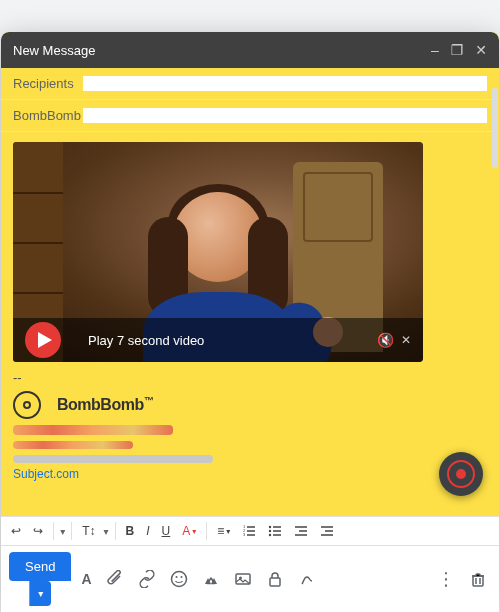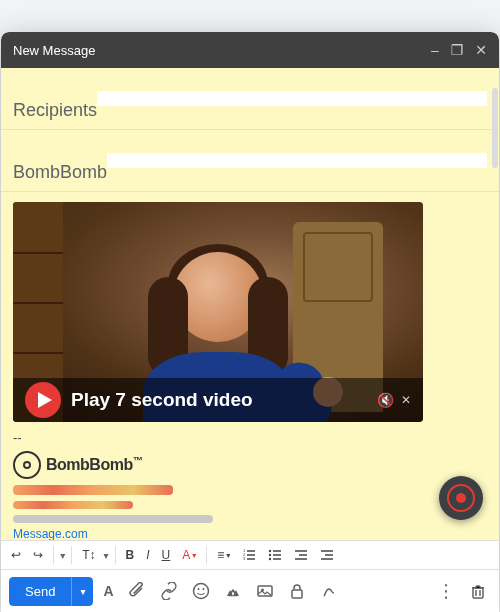--- a/index.html
+++ b/index.html
@@ -9,21 +9,21 @@
       width: 500px;
       height: 612px;
       overflow: hidden;
       display: flex;
       align-items: flex-end;
       justify-content: flex-end;
     }
     .compose-window {
       width: 498px;
       height: 580px;
-      background: #fef9c3;
+      background: #fde047;
       border-radius: 8px 8px 0 0;
       box-shadow: 0 8px 32px rgba(0,0,0,0.28);
       display: flex;
       flex-direction: column;
       overflow: hidden;
       position: absolute;
       bottom: 0;
       right: 1px;
     }
     .titlebar {
@@ -54,23 +54,22 @@
     }
     .field-row {
       border-bottom: 1px solid #e0e0e0;
       padding: 8px 12px;
       display: flex;
       align-items: center;
       flex-shrink: 0;
     }
     .field-label {
       color: #5f6368;
-      font-size: 18px;
+      font-size: 13px;
       min-width: 70px;
-      margin-top: 24px;
     }
     .field-input {
       border: none;
       outline: none;
       font-size: 13px;
       flex: 1;
       color: #202124;
     }
     .body-area {
       flex: 1;
@@ -232,40 +231,41 @@
     .play-triangle {
       width: 0;
       height: 0;
       border-top: 8px solid transparent;
       border-bottom: 8px solid transparent;
       border-left: 14px solid #fff;
       margin-left: 3px;
     }
     .video-label {
       color: #fff;
-      font-size: 19px;
-      font-weight: 700;
+      font-size: 13px;
+      font-weight: 400;
       flex: 1;
+      margin-left: 17px;
     }
     .video-controls-right {
       display: flex;
       align-items: center;
       gap: 6px;
       color: #fff;
       font-size: 16px;
     }
     .separator-line {
       font-size: 13px;
       color: #444;
       margin: 8px 0 4px 0;
     }
     .bombbomb-logo {
       display: flex;
       align-items: center;
-      gap: 5px;
+      gap: 16px;
       margin: 6px 0;
     }
     .bb-circle {
       width: 28px;
       height: 28px;
       border-radius: 50%;
       border: 2px solid #333;
       display: flex;
       align-items: center;
       justify-content: center;
@@ -378,22 +378,24 @@
       border-top: 1px solid #e0e0e0;
       padding: 6px 8px;
       display: flex;
       align-items: center;
       gap: 6px;
       flex-shrink: 0;
       background: #fff;
     }
     .send-btn-group {
       display: flex;
+      align-items: center;
       border-radius: 4px;
       overflow: hidden;
+      flex-direction: column;
     }
     .send-btn {
       background: #1a73e8;
       color: #fff;
       border: none;
       padding: 7px 16px;
       font-size: 13px;
       font-weight: 500;
       cursor: pointer;
       border-radius: 4px 0 0 4px;
@@ -510,21 +512,21 @@
       <span class="bb-text">
         <span>BombBomb</span><span class="bb-tm">™</span>
       </span>
     </div>
 
     <div class="redacted-line" style="width: 160px;"></div>
     <div class="redacted-line" style="width: 120px; height: 8px;"></div>
 
     <div class="redacted-small" style="width: 200px;"></div>
 
-    <a class="website-link" href="#">Message.com</a>
+    <a class="website-link" href="#">Subject.com</a>
 
     <div class="record-btn">
       <div class="record-inner">
         <div class="record-dot"></div>
       </div>
     </div>
   </div>
 
   <div class="formatting-toolbar">
     <button class="toolbar-btn">↩</button>

